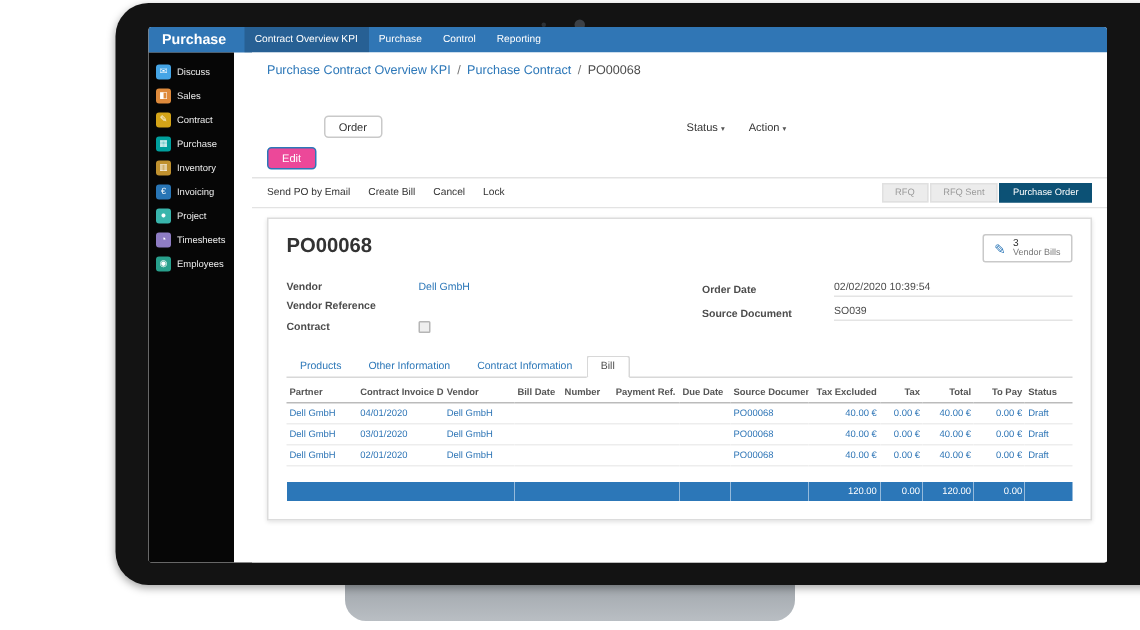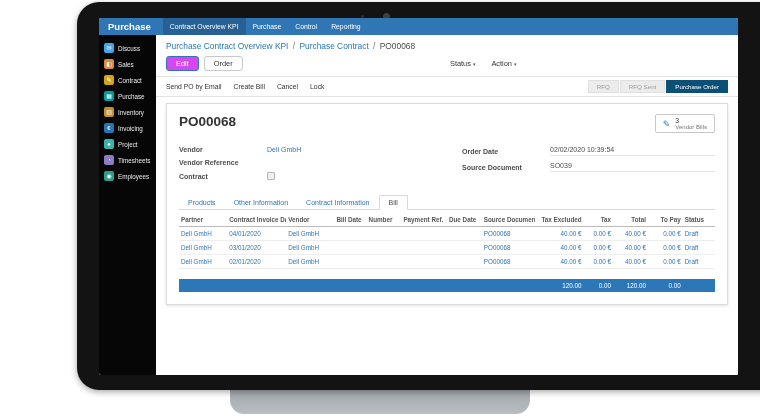--- a/index.html
+++ b/index.html
@@ -24,38 +24,38 @@
     position: absolute; left: 22px; top: 16px; width: 639px; height: 357px;
     background: #fff; border-radius: 2px; overflow: hidden;
     display: flex; flex-direction: column;
   }
   
   .topnav { height: 17px; background: #3076b5; display: flex; align-items: stretch; flex: none; color: #fff; }
   .brand { font-size: 9.5px; font-weight: bold; padding: 0 12px 0 9px; line-height: 17px; }
   .nav-item { font-size: 6.8px; line-height: 17px; padding: 0 7px; white-space: nowrap; }
   .nav-item.active { background: rgba(0,0,0,.18); }
   
-  .main { flex: 1; display: flex; min-height: 0; }
+  .main { flex: 1; display: flex; min-height: 0; gap: 12px; }
   .sidebar { width: 57px; background: #060606; flex: none; padding-top: 5px; }
   .side-item { display: flex; align-items: center; gap: 4px; padding: 3px 0 3px 5px; cursor: pointer; }
   .side-icon { width: 10px; height: 10px; border-radius: 2px; flex: none; color: #fff;
                font-size: 6px; line-height: 10px; text-align: center; overflow: hidden; }
   .side-label { font-size: 6.3px; color: #ededed; white-space: nowrap; }
   .ic-discuss { background:#45a5e6; } .ic-sales { background:#de8a3c; }
   .ic-contract { background:#d4a418; } .ic-purchase { background:#00a09d; }
   .ic-inventory { background:#c0912f; } .ic-invoicing { background:#2875b5; }
   .ic-project { background:#39b5ac; } .ic-timesheets { background:#8e7cc3; }
   .ic-employees { background:#28a08c; }
   .content { flex: 1; display: flex; flex-direction: column; background: #fff; min-width: 0; }
   
   .crumb-row { padding: 6px 10px 2px; font-size: 8.4px; white-space: nowrap; }
   .crumb-link { color: #2c77b8; } .crumb-sep { color: #777; padding: 0 2px; } .crumb-cur { color: #4c4c4c; }
   .ctl-row { display: flex; align-items: center; padding: 3px 10px 5px; gap: 5px; }
   .btn { font-size: 7.4px; padding: 2px 9px; border-radius: 3px; border: 1px solid transparent; cursor: pointer; }
-  .btn-primary { background: #d946ef; color: #fff; border-color: #2c77b8; }
+  .btn-primary { background: #ec4899; color: #fff; border-color: #2c77b8; margin-top: 42px; }
   .btn-plain { background: #fff; color: #333; border-color: #c9c9c9; }
   .mid-menus { margin-left: 36%; display: flex; gap: 16px; font-size: 7.4px; color: #333; }
   .caret { font-size: 5px; color: #555; margin-left: 2px; }
   
   .toolbar { display: flex; align-items: center; border-top: 1px solid #e3e3e3; border-bottom: 1px solid #e3e3e3;
              padding: 3px 10px; gap: 12px; flex: none; }
   .tool-btn { font-size: 6.8px; color: #333; cursor: pointer; white-space: nowrap; }
   .statusbar { margin-left: auto; display: flex; gap: 1px; }
   .status-step { font-size: 6.2px; padding: 2px 8px; background: #ececec; color: #9a9a9a; border: 1px solid #e0e0e0; white-space: nowrap; }
   .status-step.active { background: #0c5175; color: #fff; border-color: #0c5175; }

